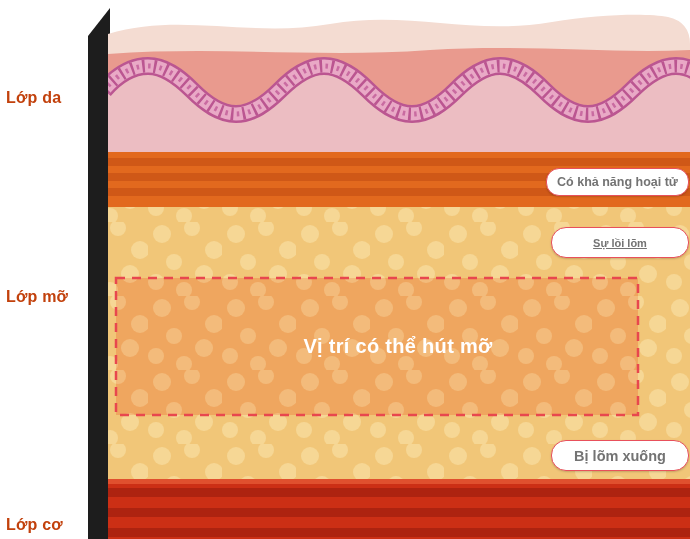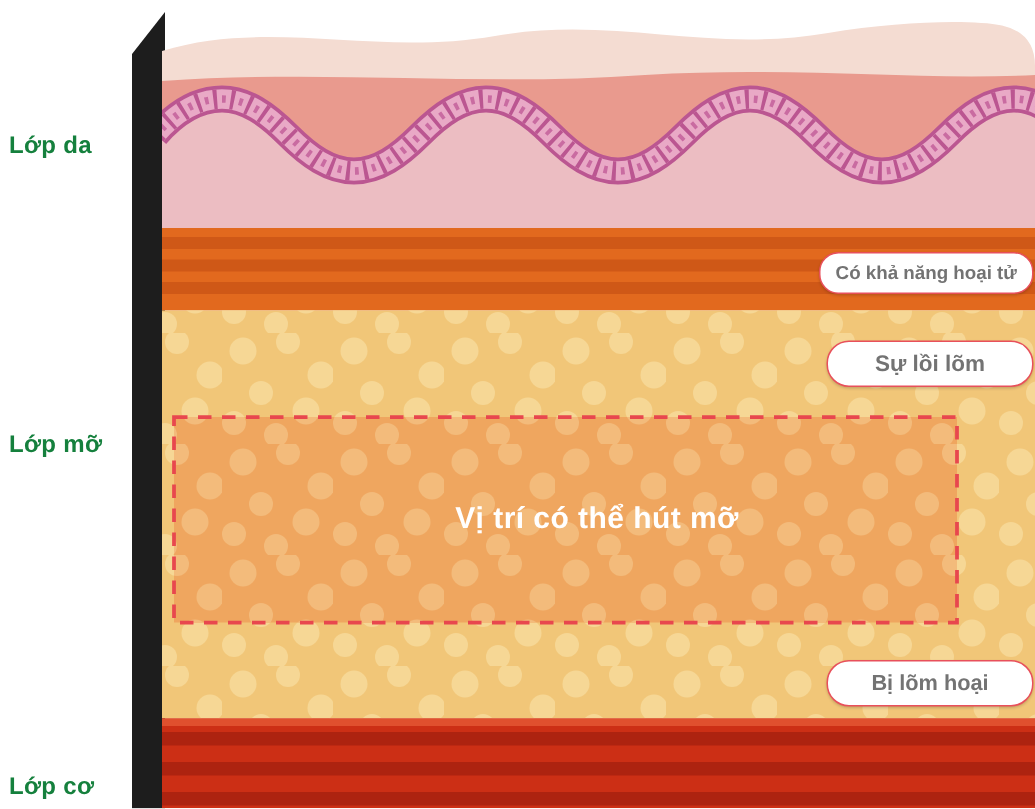--- a/index.html
+++ b/index.html
@@ -3,34 +3,34 @@
 <meta charset="utf-8">
 <style>
   html,body{margin:0;padding:0;background:#ffffff;}
   .stage{
     position:relative;width:690px;height:539px;overflow:hidden;
     font-family:"Liberation Sans","DejaVu Sans",sans-serif;
     background:#ffffff;
   }
   .art{position:absolute;left:0;top:0;width:690px;height:539px;display:block;}
   .side-label{
-    position:absolute;left:6px;color:#15803d;
+    position:absolute;left:6px;color:#c2410c;
     font-size:16px;font-weight:700;letter-spacing:.2px;white-space:nowrap;
   }
   .side-label.skin{top:89px;}
   .side-label.fat{top:288px;}
   .side-label.muscle{top:516px;}
   .pill{
     position:absolute;display:flex;align-items:center;justify-content:center;
     background:#ffffff;border:1.6px solid #e8505b;color:#737373;
     font-weight:700;border-radius:15px;white-space:nowrap;
     box-shadow:0 1px 2px rgba(0,0,0,.18);
   }
   .pill.necrosis{left:546px;top:168px;width:141px;height:26px;font-size:12.5px;border-radius:13px;}
-  .pill.uneven{left:551px;top:227px;width:136px;height:29px;font-size:15px;}
+  .pill.uneven{left:551px;top:227px;width:136px;height:29px;font-size:11px;text-decoration:underline;}
   .pill.depress{left:551px;top:440px;width:136px;height:29px;font-size:14.5px;}
   .zone-label{
     position:absolute;left:116px;top:278px;width:564px;height:137px;
     display:flex;align-items:center;justify-content:center;
     color:#ffffff;font-size:20px;font-weight:700;letter-spacing:.3px;
   }
 </style>
 </head>
 <body>
 
@@ -105,17 +105,17 @@
       </g>
     </g>
   </svg>
 
   <div class="side-label skin">Lớp da</div>
   <div class="side-label fat">Lớp mỡ</div>
   <div class="side-label muscle">Lớp cơ</div>
 
   <div class="pill necrosis">Có khả năng hoại tử</div>
   <div class="pill uneven">Sự lồi lõm</div>
-  <div class="pill depress">Bị lõm hoại</div>
+  <div class="pill depress">Bị lõm xuống</div>
 
   <div class="zone-label">Vị trí có thể hút mỡ</div>
 
 </div>
 
 </body></html>

